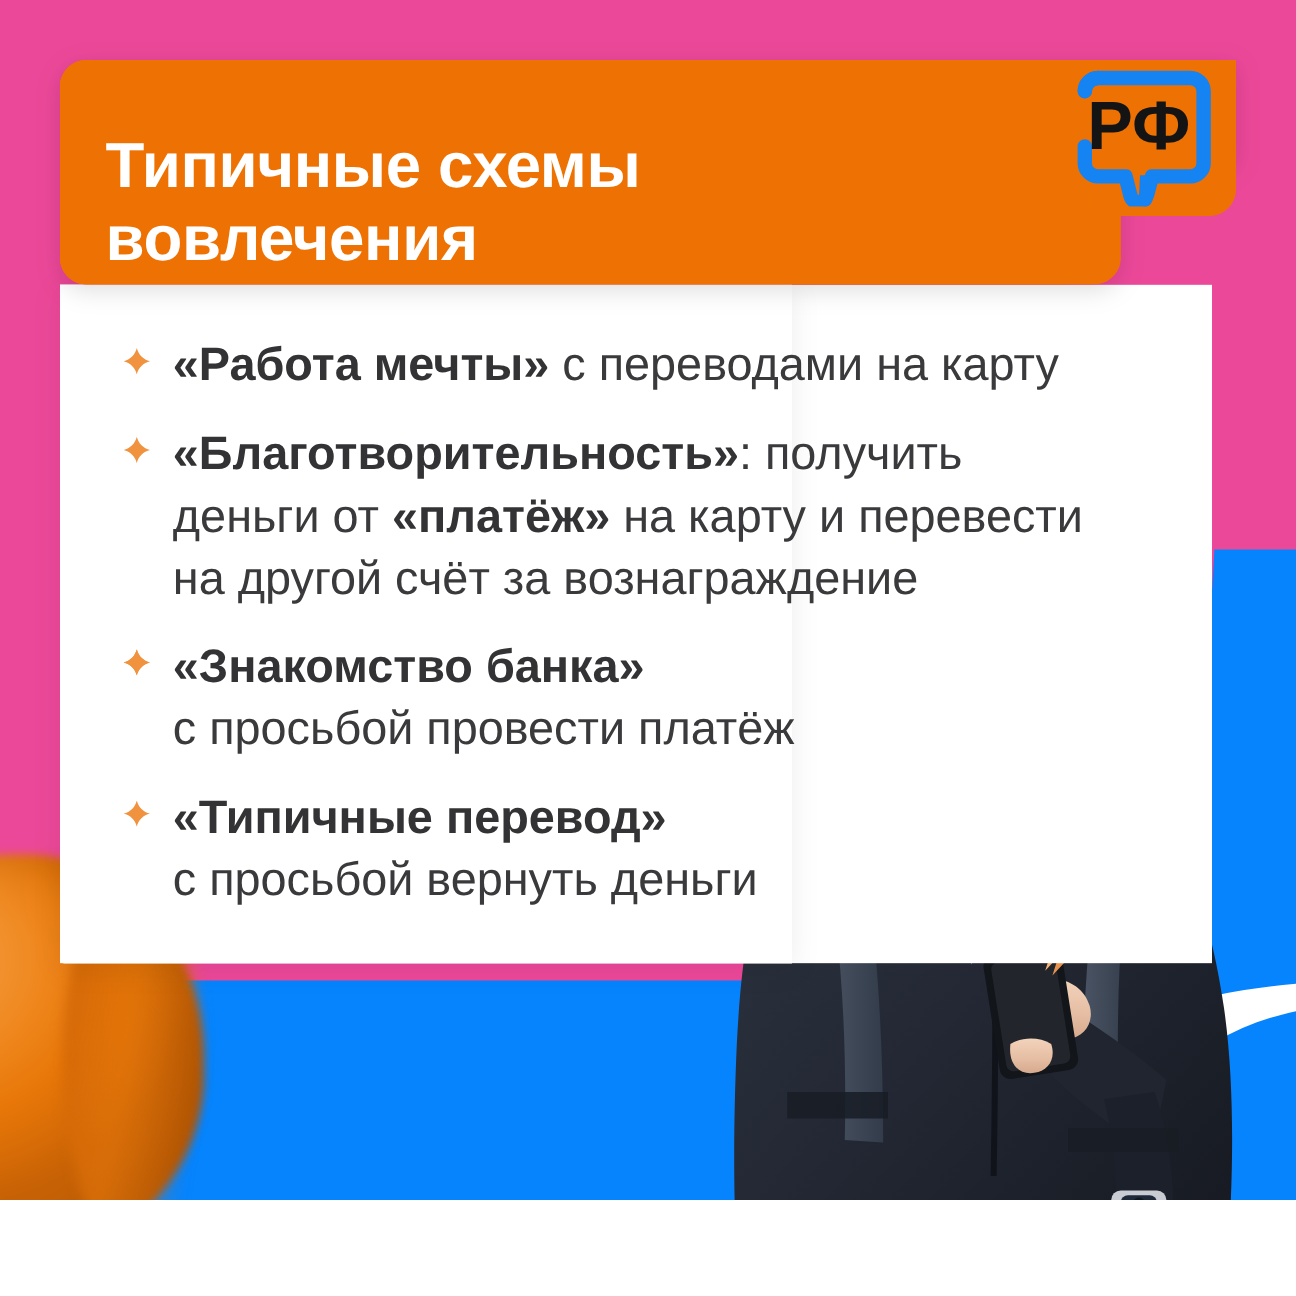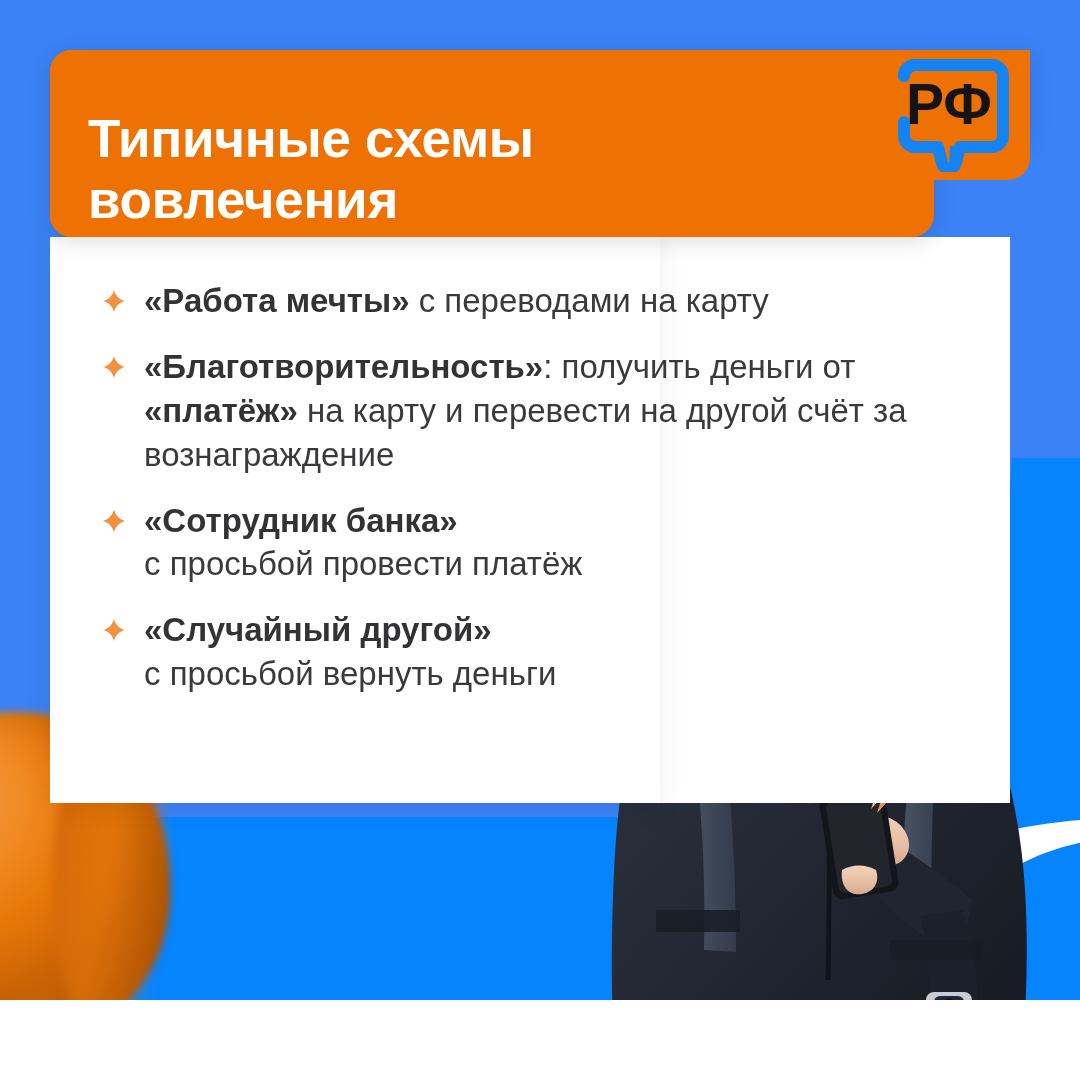--- a/index.html
+++ b/index.html
@@ -9,21 +9,21 @@
   }
   body {
     font-family: "Liberation Sans", sans-serif;
   }
 
   #poster {
     position: relative;
     width: 1080px;
     height: 1000px;
     overflow: hidden;
-    background: #3b82f6;
+    background: #ec4899;
   }
 
   
   .bg-layer {
     position: absolute;
     inset: 0;
     overflow: hidden;
   }
 
   .blue-right-panel {
@@ -137,21 +137,21 @@
     margin: 0;
     padding: 0;
     list-style: none;
   }
 
   .bullet-item {
     position: relative;
     padding-left: 44px;
     margin-bottom: 22px;
     color: #3a3a3c;
-    font-size: 33px;
+    font-size: 39px;
     line-height: 1.33;
     font-weight: 400;
   }
   .bullet-item:last-child { margin-bottom: 0; }
 
   .bullet-marker {
     position: absolute;
     left: 3px;
     top: 11px;
     width: 22px;
@@ -353,23 +353,23 @@
     </li>
     <li class="bullet-item">
       <svg class="bullet-marker" viewBox="0 0 22 22">
         <path d="M11,0 C12.2,5.4 16.6,9.8 22,11 C16.6,12.2 12.2,16.6 11,22 C9.8,16.6 5.4,12.2 0,11 C5.4,9.8 9.8,5.4 11,0 Z" fill="#f0923e"></path>
       </svg>
     </li>
     <li class="bullet-item">
       <svg class="bullet-marker" viewBox="0 0 22 22">
         <path d="M11,0 C12.2,5.4 16.6,9.8 22,11 C16.6,12.2 12.2,16.6 11,22 C9.8,16.6 5.4,12.2 0,11 C5.4,9.8 9.8,5.4 11,0 Z" fill="#f0923e"></path>
       </svg>
-      <span class="bullet-text"><b>«Сотрудник банка»</b><br>с просьбой провести платёж</span>
-    </li>
-    <li class="bullet-item">
-      <svg class="bullet-marker" viewBox="0 0 22 22">
-        <path d="M11,0 C12.2,5.4 16.6,9.8 22,11 C16.6,12.2 12.2,16.6 11,22 C9.8,16.6 5.4,12.2 0,11 C5.4,9.8 9.8,5.4 11,0 Z" fill="#f0923e"></path>
-      </svg>
-      <span class="bullet-text"><b>«Случайный другой»</b><br>с просьбой вернуть деньги</span>
+      <span class="bullet-text"><b>«Знакомство банка»</b><br>с просьбой провести платёж</span>
+    </li>
+    <li class="bullet-item">
+      <svg class="bullet-marker" viewBox="0 0 22 22">
+        <path d="M11,0 C12.2,5.4 16.6,9.8 22,11 C16.6,12.2 12.2,16.6 11,22 C9.8,16.6 5.4,12.2 0,11 C5.4,9.8 9.8,5.4 11,0 Z" fill="#f0923e"></path>
+      </svg>
+      <span class="bullet-text"><b>«Типичные перевод»</b><br>с просьбой вернуть деньги</span>
     </li>
   </ul>
 
 </div>
 
 </body></html>

